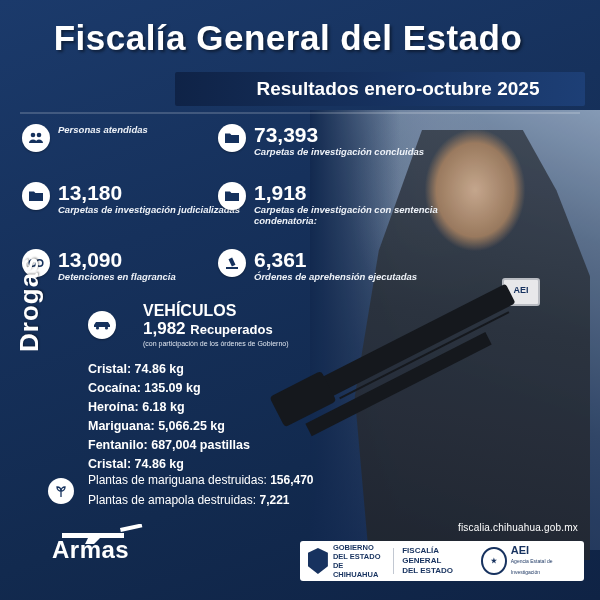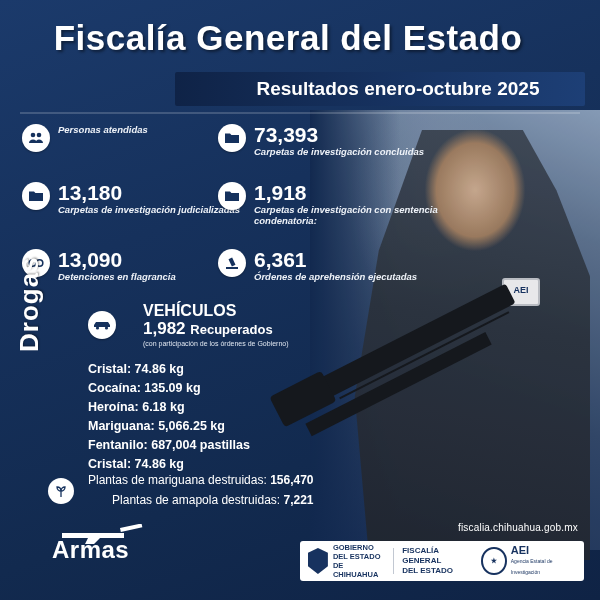--- a/index.html
+++ b/index.html
@@ -112,21 +112,21 @@
   .druglist{position:absolute;left:88px;top:360px;}
   .druglist div{
     font-size:12.5px;color:#ffffff;line-height:19px;font-weight:bold;
   }
 
   .plants-ico{
     position:absolute;left:48px;top:478px;width:26px;height:26px;border-radius:50%;
     background:#fff;color:#15315d;display:flex;align-items:center;justify-content:center;
   }
   .plants{position:absolute;left:88px;top:470px;}
-  .plants div{font-size:12px;color:#fff;line-height:20px;text-align:right;}
+  .plants div{font-size:12px;color:#fff;line-height:20px;}
 
   
   .arms-word{
     position:absolute;left:52px;top:536px;font-size:24px;font-weight:bold;
     color:#ffffff;letter-spacing:.5px;
   }
   .arms-gun{
     position:absolute;left:60px;top:524px;font-size:24px;color:#fff;
   }
   .arms-vals{position:absolute;left:152px;top:524px;}

